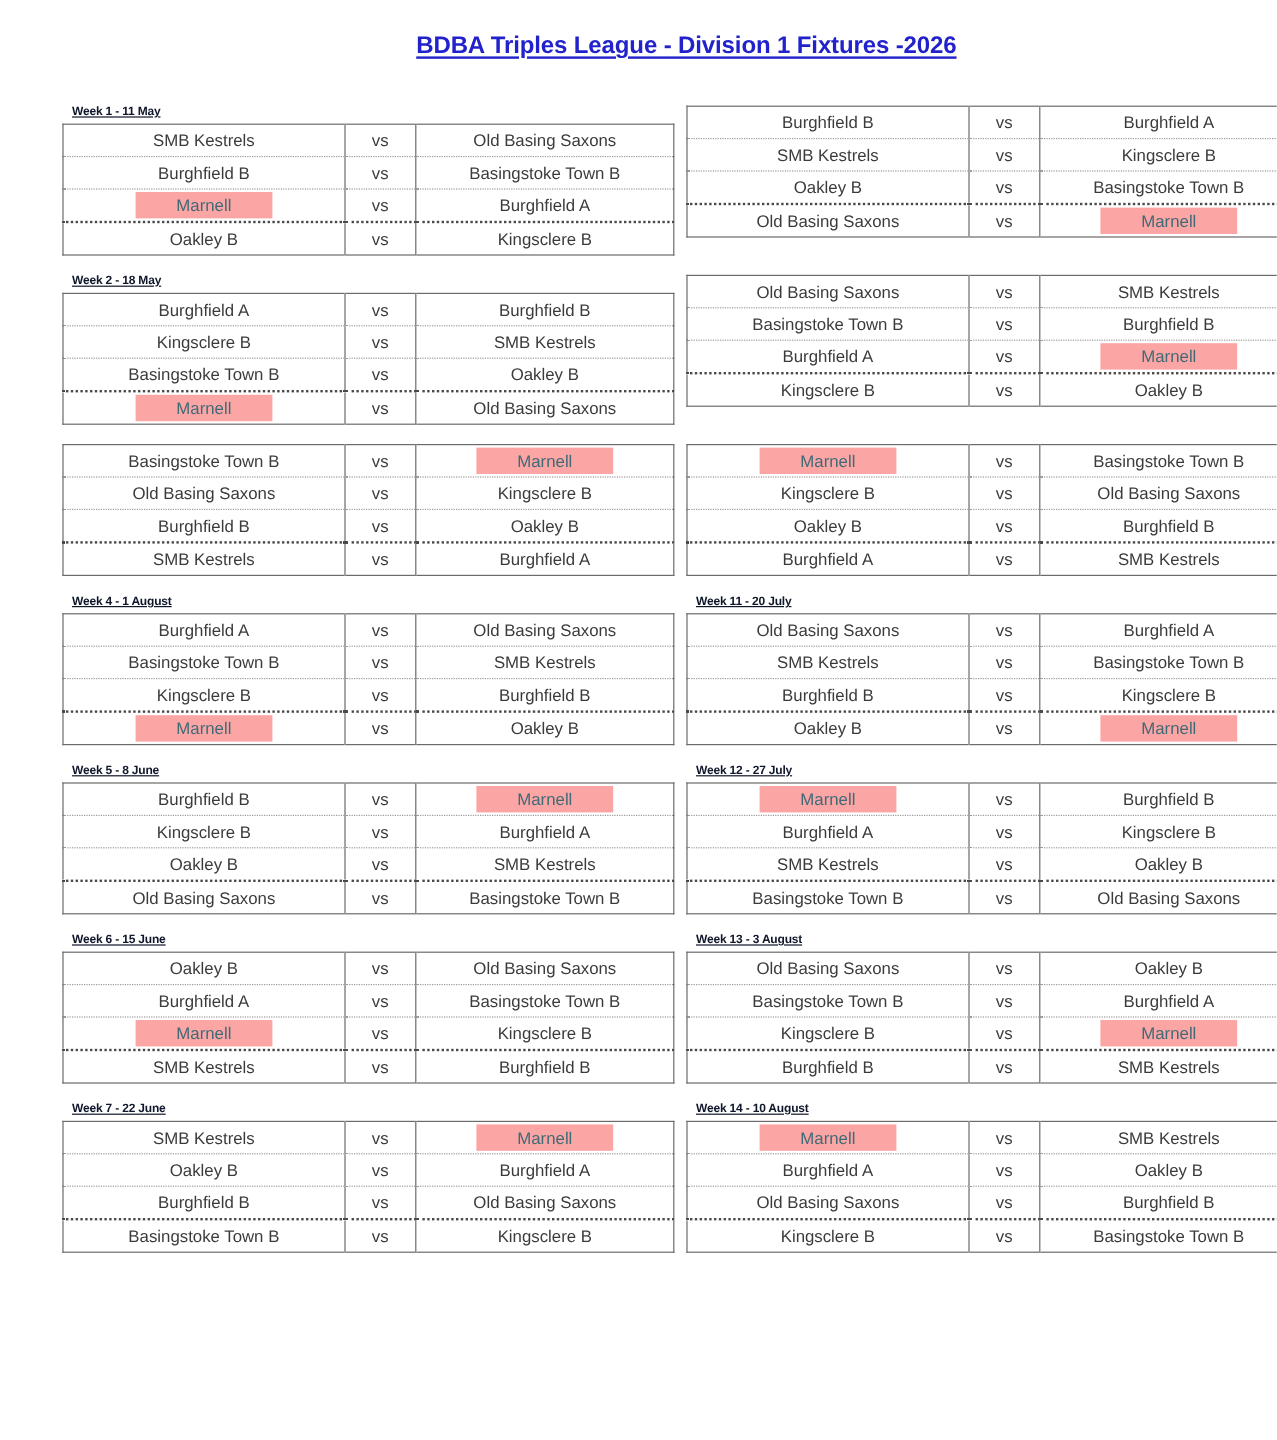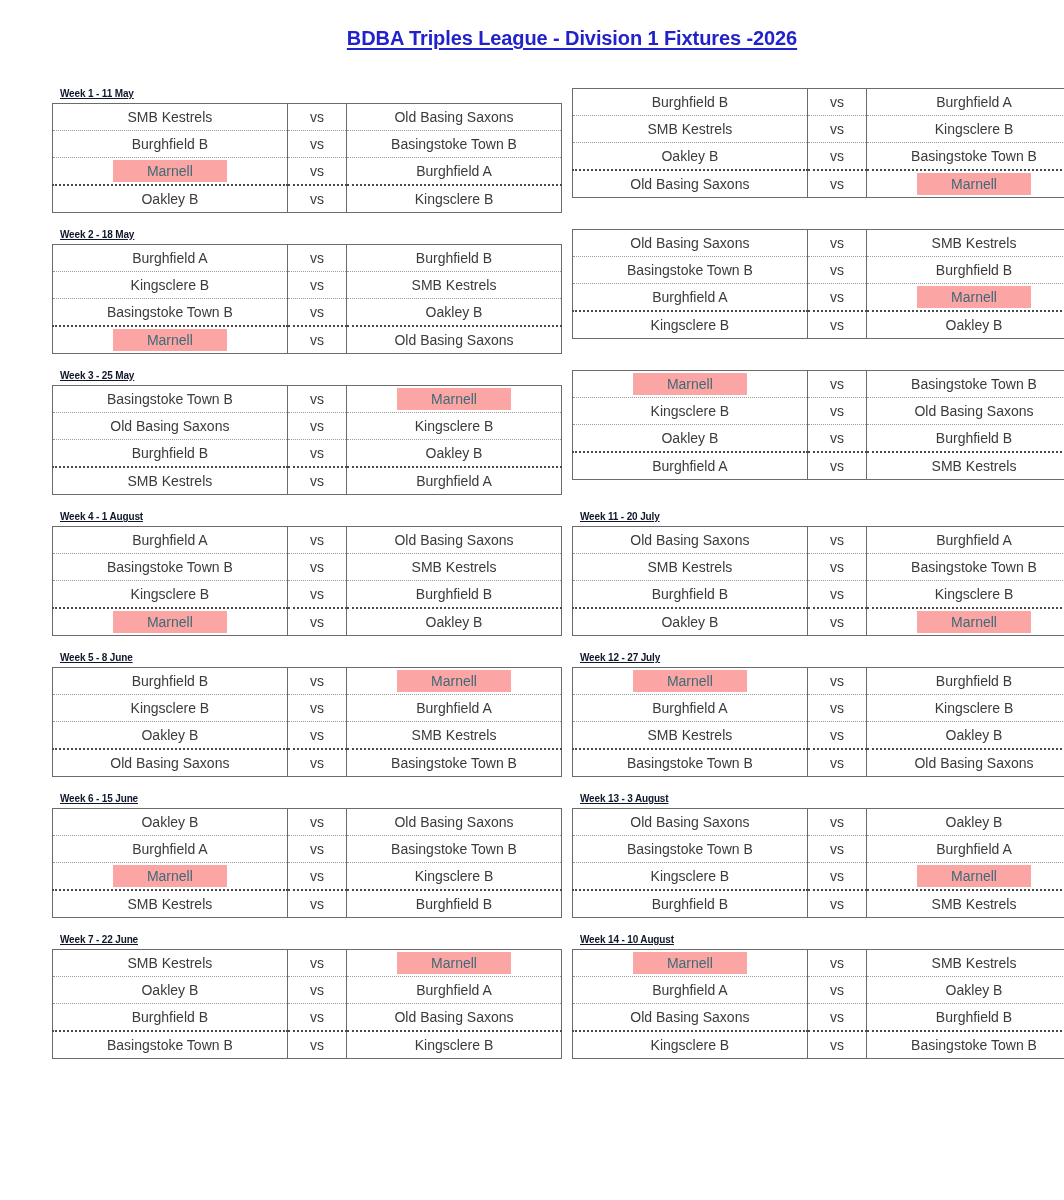--- a/index.html
+++ b/index.html
@@ -219,21 +219,20 @@
             </tr>
             <tr>
               <td class="col-home"><span class="cell-text">Kingsclere B</span></td>
               <td class="col-vs">vs</td>
               <td class="col-away"><span class="cell-text">Oakley B</span></td>
             </tr>
           </tbody>
         </table>
       </div>
       <div class="week-block">
-        <div class="week-heading">Week 3 - 25 May</div>
         <table class="fixture-table">
           <tbody>
             <tr class="sep-fine">
               <td class="col-home"><span class="cell-text">Basingstoke Town B</span></td>
               <td class="col-vs">vs</td>
               <td class="col-away"><span class="cell-text hl">Marnell</span></td>
             </tr>
             <tr class="sep-fine">
               <td class="col-home"><span class="cell-text">Old Basing Saxons</span></td>
               <td class="col-vs">vs</td>

